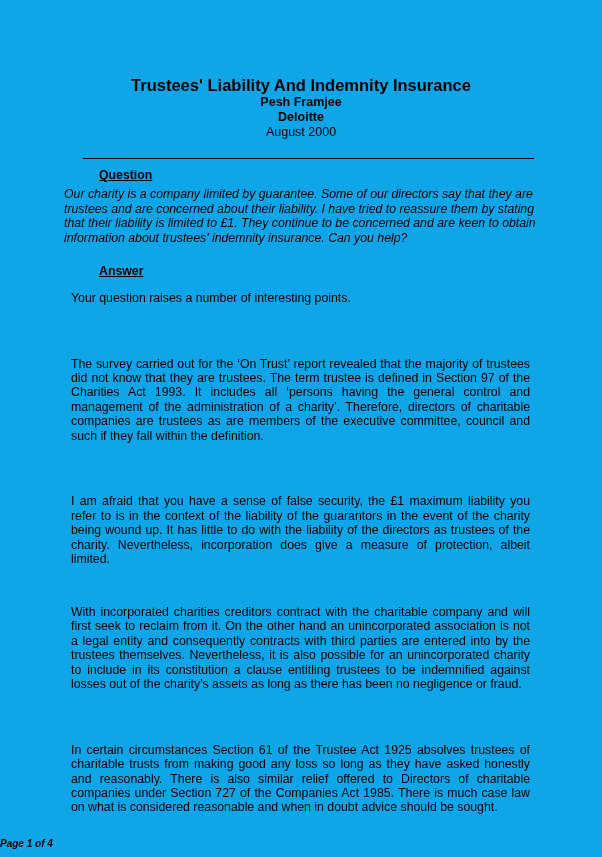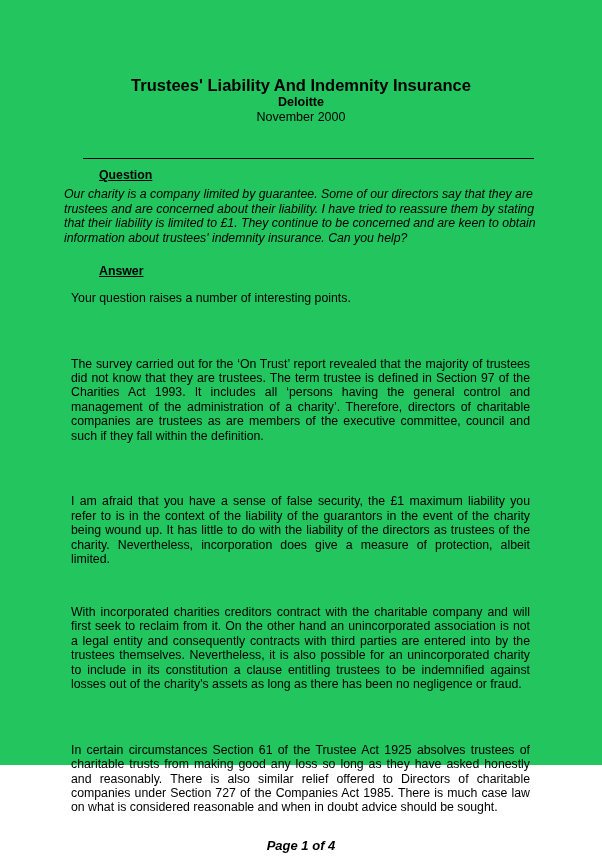--- a/index.html
+++ b/index.html
@@ -12,22 +12,22 @@
     height: 857px;
     position: relative;
     overflow: hidden;
     font-family: "Liberation Sans", sans-serif;
     color: #000000;
   }
   .page {
     position: absolute;
     left: 0; top: 0;
     width: 602px;
-    height: 765px;
-    background: #22c55e;
+    height: 857px;
+    background: #0ea5e9;
   }
   .header {
     position: absolute;
     left: 0;
     top: 76px;
     width: 602px;
     text-align: center;
   }
   .title {
     font-size: 16.5px;
@@ -78,35 +78,35 @@
     font-weight: bold;
     margin: 0;
   }
   .gap-s { height: 14.4px; }
   .gap-m { height: 13px; }
   .footer {
     position: absolute;
     left: 0;
     top: 838px;
     width: 602px;
-    text-align: center;
-    font-size: 13px;
+    font-size: 10px;
     font-weight: bold;
     font-style: italic;
   }
 </style>
 </head>
 <body>
 
 <div class="page">
 
   <div class="header">
     <div class="title">Trustees' Liability And Indemnity Insurance</div>
+    <div class="author">Pesh Framjee</div>
     <div class="org">Deloitte</div>
-    <div class="date">November 2000</div>
+    <div class="date">August 2000</div>
   </div>
 
   <div class="rule"></div>
 
   <div class="body">
 
     <div>
       <span class="label">Question</span>
       <p class="question-text">Our charity is a company limited by guarantee. Some of our directors say that they are trustees and are concerned about their liability. I have tried to reassure them by stating that their liability is limited to £1. They continue to be concerned and are keen to obtain information about trustees' indemnity insurance. Can you help?</p>
     </div>

